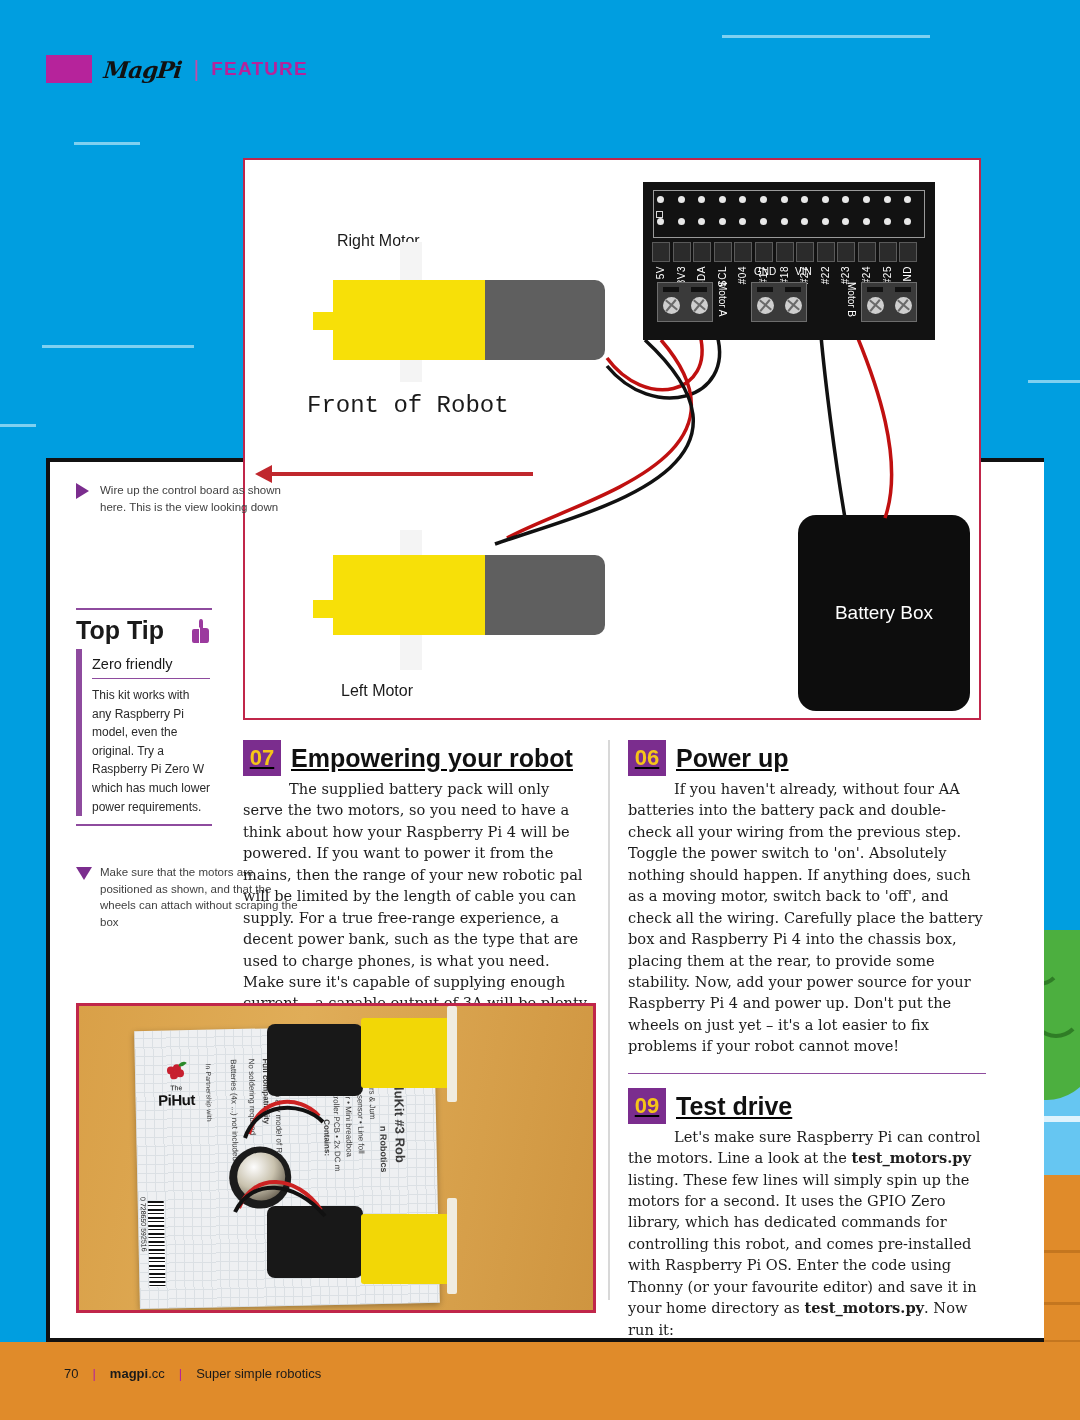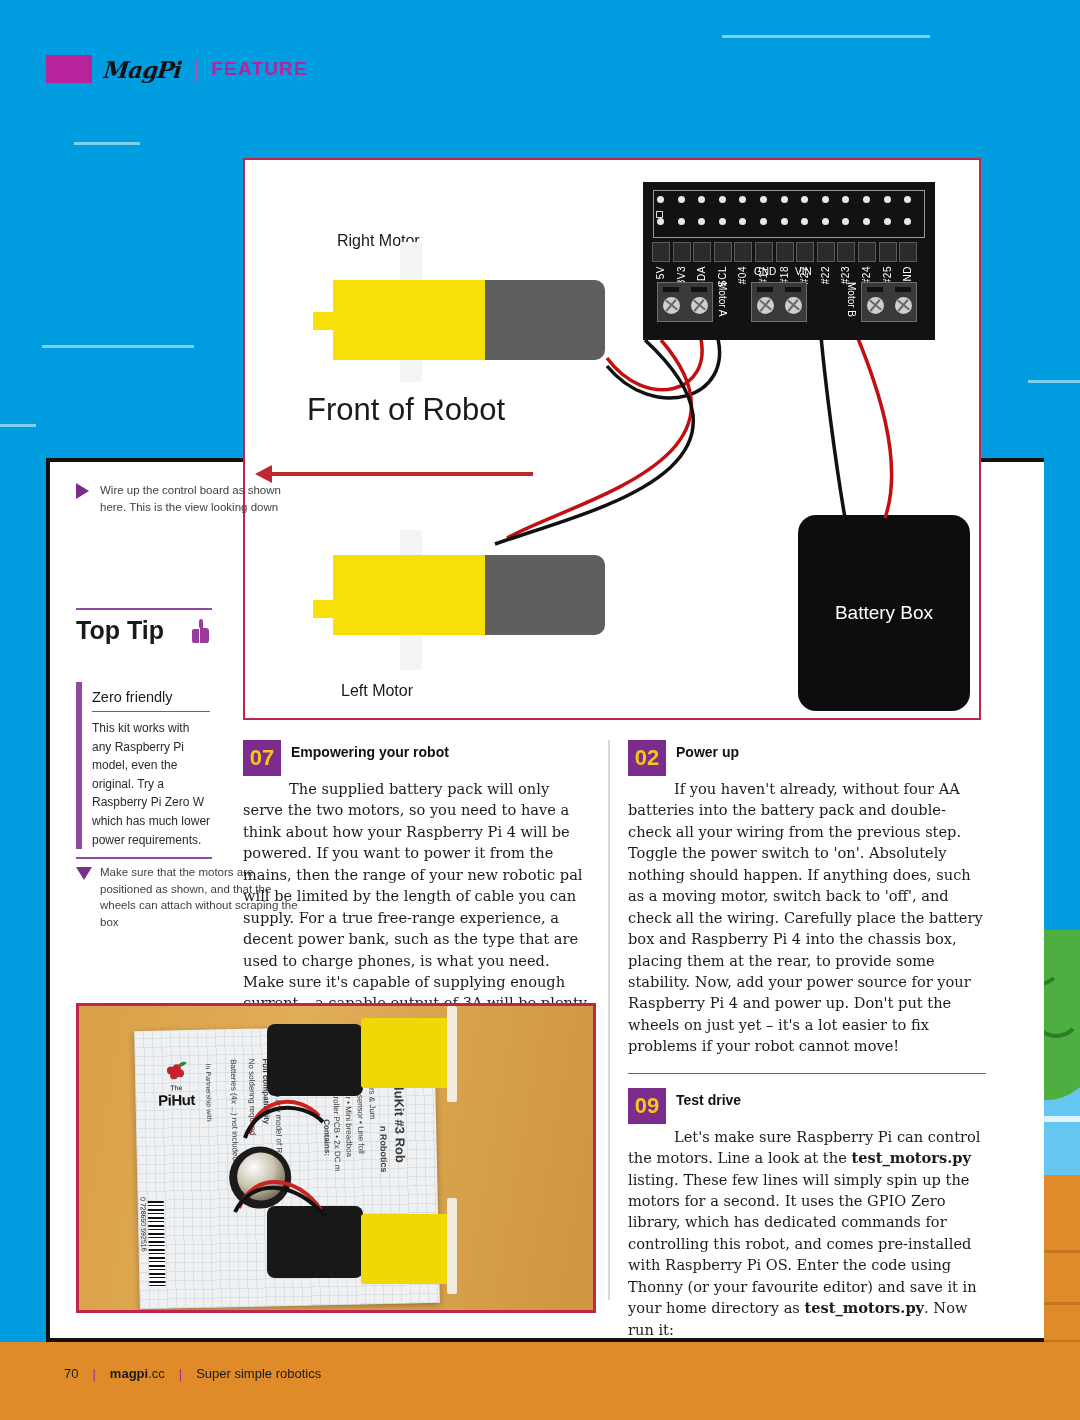--- a/index.html
+++ b/index.html
@@ -94,42 +94,42 @@
   .caption .arrow { position: absolute; left: -24px; top: 1px; width: 0; height: 0; }
   .arrow-right { border-top: 8px solid transparent; border-bottom: 8px solid transparent; border-left: 13px solid #7b2d8e; }
   .arrow-down { border-left: 8px solid transparent; border-right: 8px solid transparent; border-top: 13px solid #7b2d8e; }
 
   
   .toptip { position: absolute; left: 76px; top: 608px; width: 136px; }
   .tt-rule { height: 2px; background: #8e4b9e; width: 136px; }
   .tt-head { display: flex; align-items: center; justify-content: space-between; padding: 6px 0 4px; }
   .tt-title { font-size: 25px; font-weight: bold; color: #1a1a1a; font-family: "Liberation Sans", sans-serif; }
   .tt-thumb { width: 24px; height: 26px; position: relative; }
-  .tt-body { border-left: 6px solid #8e4b9e; padding-left: 10px; margin-top: 33px; }
+  .tt-body { border-left: 6px solid #8e4b9e; padding-left: 10px; }
   .tt-sub { font-size: 14.5px; color: #1a1a1a; padding: 7px 0 6px; }
   .tt-subrule { height: 1px; background: #8e4b9e; width: 118px; }
   .tt-text { font-size: 12px; line-height: 1.55; color: #2a2a2a; padding-top: 7px; }
   .tt-botrule { height: 2px; background: #8e4b9e; width: 136px; margin-top: 8px; }
 
   
   .col { position: absolute; font-family: "DejaVu Serif", serif; }
   .col-left { left: 243px; top: 740px; width: 350px; }
   .col-right { left: 628px; top: 740px; width: 358px; }
   .col-div { position: absolute; left: 608px; top: 740px; width: 2px; height: 560px; background: #d8d8d8; }
 
   .sec { margin-bottom: 16px; }
-  .sec-head { display: flex; align-items: flex-start; gap: 10px; margin-bottom: 2px; }
+  .sec-head { display: flex; align-items: flex-start; gap: 10px; margin-bottom: 2px; text-decoration: underline; }
   .sec-num {
     width: 38px; height: 36px; background: #7b2d8e; color: #f5c518;
     font-family: "Liberation Sans", sans-serif; font-weight: bold; font-size: 22px;
     display: flex; align-items: center; justify-content: center; flex: 0 0 38px;
   }
   .sec-title {
     font-family: "Liberation Sans", sans-serif; font-weight: bold;
-    font-size: 14px; color: #111; padding-top: 4px;
+    font-size: 25px; color: #111; padding-top: 4px;
   }
   .sec-body { font-size: 14.6px; line-height: 1.47; color: #1c1c1c; text-align: left; }
   .sec-body .lead { padding-left: 46px; }
   .sec-body .indent { text-indent: 18px; }
   .sec-body b { font-weight: bold; }
   .hr-sec { height: 1px; background: #8e4b9e; margin: 16px 0 14px; }
   .codebox {
     background: #e4d2ea; padding: 11px 14px; margin-top: 18px;
     font-family: "Liberation Mono", monospace; font-size: 13.5px; color: #2a2a2a;
   }
@@ -205,21 +205,21 @@
 </div>
 
 <div class="diagram">
 
   <div class="dg-label" style="left:92px;top:72px;">Right Motor</div>
   <div class="motor-axle" style="left:155px;top:82px;width:22px;height:140px;"></div>
   <div class="motor-shaft" style="left:68px;top:152px;width:22px;height:18px;"></div>
   <div class="motor-yellow" style="left:88px;top:120px;width:152px;height:80px;"></div>
   <div class="motor-grey" style="left:240px;top:120px;width:120px;height:80px;"></div>
 
-  <div class="dg-label" style="left:62px;top:232px;font-size:31px;">Front of Robot</div>
+  <div class="dg-label" style="left:62px;top:232px;font-size:24px;font-family:Liberation Mono, monospace;">Front of Robot</div>
   <div class="front-arrow-line" style="left:26px;top:312px;width:262px;"></div>
   <div class="front-arrow-head" style="left:10px;top:305px;"></div>
 
   <div class="motor-axle" style="left:155px;top:370px;width:22px;height:140px;"></div>
   <div class="motor-shaft" style="left:68px;top:440px;width:22px;height:18px;"></div>
   <div class="motor-yellow" style="left:88px;top:395px;width:152px;height:80px;"></div>
   <div class="motor-grey" style="left:240px;top:395px;width:120px;height:80px;"></div>
   <div class="dg-label" style="left:96px;top:522px;">Left Motor</div>
 
   <div class="battery-box" style="left:553px;top:355px;width:172px;height:196px;">Battery Box</div>
@@ -362,21 +362,21 @@
     <div class="sec-body">
       <span class="lead">The supplied battery pack will only serve</span>
       <span>the two motors, so you need to have a think about how your Raspberry Pi 4 will be powered. If you want to power it from the mains, then the range of your new robotic pal will be limited by the length of cable you can supply. For a true free-range experience, a decent power bank, such as the type that are used to charge phones, is what you need. Make sure it's capable of supplying enough current – a capable output of 3A will be plenty. If you're using a Raspberry Pi Zero W, 1A is enough.</span>
     </div>
   </div>
 </div>
 
 <div class="col col-right">
   <div class="sec">
     <div class="sec-head">
-      <div class="sec-num">02</div>
+      <div class="sec-num">06</div>
       <div class="sec-title">Power up</div>
     </div>
     <div class="sec-body">
       <span class="lead">If you haven't already, without four AA</span>
       <span>batteries into the battery pack and double-check all your wiring from the previous step. Toggle the power switch to 'on'. Absolutely nothing should happen. If anything does, such as a moving motor, switch back to 'off', and check all the wiring. Carefully place the battery box and Raspberry Pi 4 into the chassis box, placing them at the rear, to provide some stability. Now, add your power source for your Raspberry Pi 4 and power up. Don't put the wheels on just yet – it's a lot easier to fix problems if your robot cannot move!</span>
     </div>
   </div>
 
   <div class="hr-sec"></div>
 

